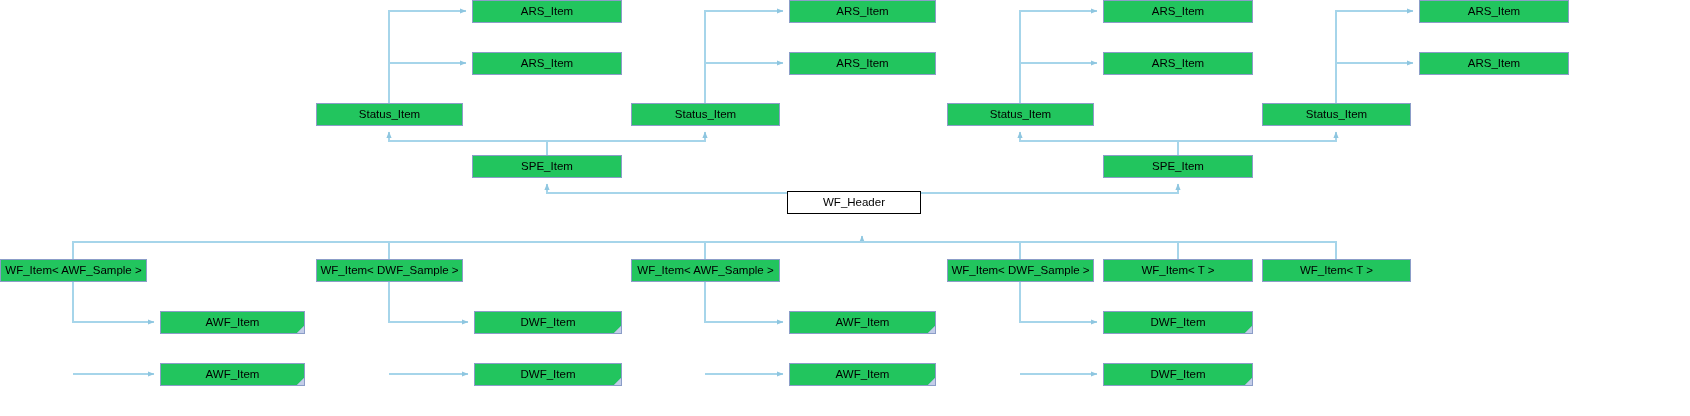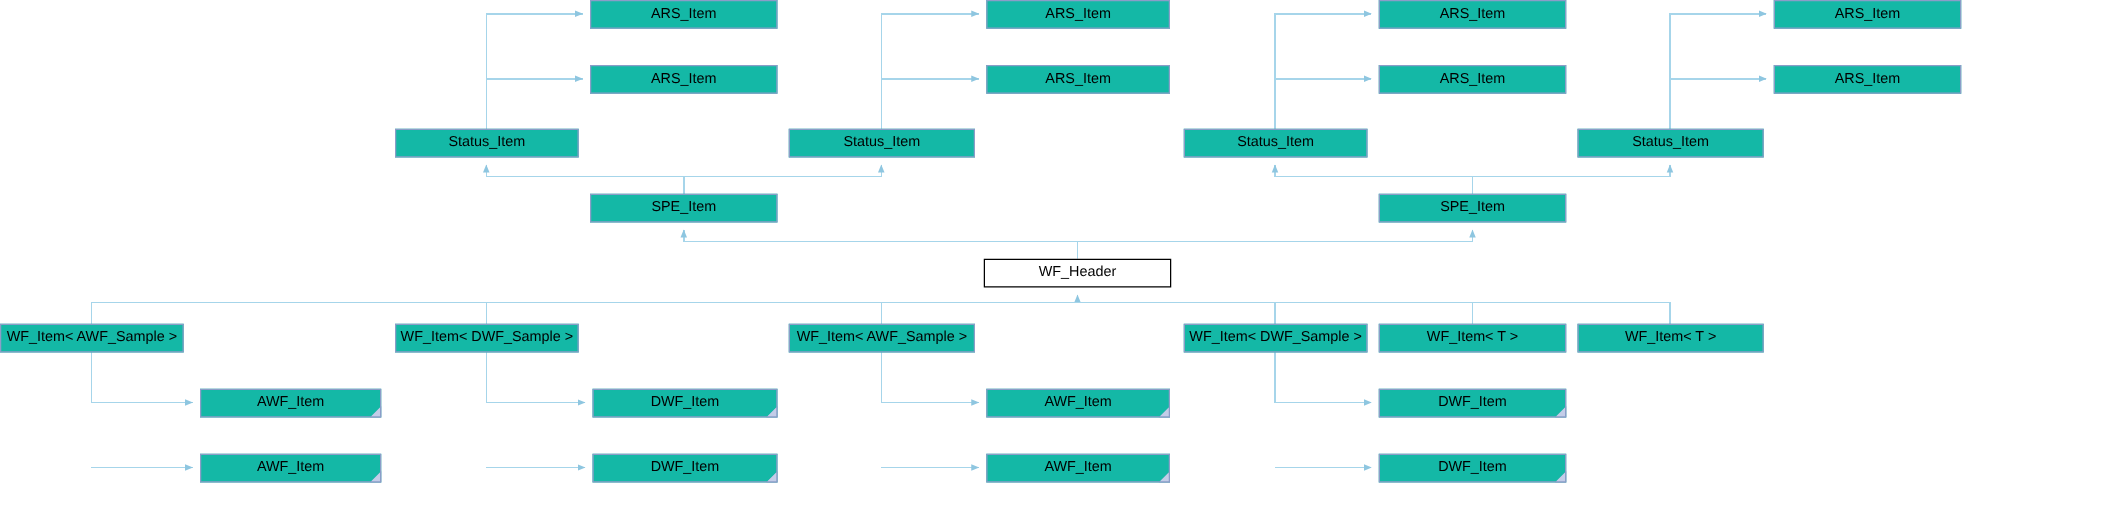--- a/index.html
+++ b/index.html
@@ -20,21 +20,21 @@
     box-sizing:border-box;
     height:23px;
     line-height:21px;
     text-align:center;
     font-size:11.5px;
     color:#000000;
     white-space:nowrap;
     background:#e8ecf7;
     border:1px solid #8b9dc8;
   }
-  .node.klass{ background:#14b8a6; border-color:#8b9dc8; }
+  .node.klass{ background:#22c55e; border-color:#8b9dc8; }
   .node.root{
     background:#ffffff;
     border:1.5px solid #000000;
     line-height:20px;
   }
   
   .node.folded::after{
     content:"";
     position:absolute;
     right:-1px;bottom:-1px;
@@ -119,21 +119,21 @@
       <div class="node klass" style="left: 472px; top: 52px; width: 150px;"><span class="lbl">ARS_Item</span></div>
       <div class="node klass" style="left: 789px; top: 52px; width: 147px;"><span class="lbl">ARS_Item</span></div>
       <div class="node klass" style="left: 1103px; top: 52px; width: 150px;"><span class="lbl">ARS_Item</span></div>
       <div class="node klass" style="left: 1419px; top: 52px; width: 150px;"><span class="lbl">ARS_Item</span></div>
       <div class="node klass" style="left: 316px; top: 103px; width: 147px;"><span class="lbl">Status_Item</span></div>
       <div class="node klass" style="left: 631px; top: 103px; width: 149px;"><span class="lbl">Status_Item</span></div>
       <div class="node klass" style="left: 947px; top: 103px; width: 147px;"><span class="lbl">Status_Item</span></div>
       <div class="node klass" style="left: 1262px; top: 103px; width: 149px;"><span class="lbl">Status_Item</span></div>
       <div class="node klass" style="left: 472px; top: 155px; width: 150px;"><span class="lbl">SPE_Item</span></div>
       <div class="node klass" style="left: 1103px; top: 155px; width: 150px;"><span class="lbl">SPE_Item</span></div>
-      <div class="node root" style="left: 787px; top: 207px; width: 150px;"><span class="lbl">WF_Header</span></div>
+      <div class="node root" style="left: 787px; top: 191px; width: 134px;"><span class="lbl">WF_Header</span></div>
       <div class="node klass" style="left: 0px; top: 259px; width: 147px;"><span class="lbl">WF_Item&lt; AWF_Sample &gt;</span></div>
       <div class="node klass" style="left: 316px; top: 259px; width: 147px;"><span class="lbl">WF_Item&lt; DWF_Sample &gt;</span></div>
       <div class="node klass" style="left: 631px; top: 259px; width: 149px;"><span class="lbl">WF_Item&lt; AWF_Sample &gt;</span></div>
       <div class="node klass" style="left: 947px; top: 259px; width: 147px;"><span class="lbl">WF_Item&lt; DWF_Sample &gt;</span></div>
       <div class="node klass" style="left: 1103px; top: 259px; width: 150px;"><span class="lbl">WF_Item&lt; T &gt;</span></div>
       <div class="node klass" style="left: 1262px; top: 259px; width: 149px;"><span class="lbl">WF_Item&lt; T &gt;</span></div>
       <div class="node klass folded" style="left: 160px; top: 311px; width: 145px;"><span class="lbl">AWF_Item</span></div>
       <div class="node klass folded" style="left: 474px; top: 311px; width: 148px;"><span class="lbl">DWF_Item</span></div>
       <div class="node klass folded" style="left: 789px; top: 311px; width: 147px;"><span class="lbl">AWF_Item</span></div>
       <div class="node klass folded" style="left: 1103px; top: 311px; width: 150px;"><span class="lbl">DWF_Item</span></div>

